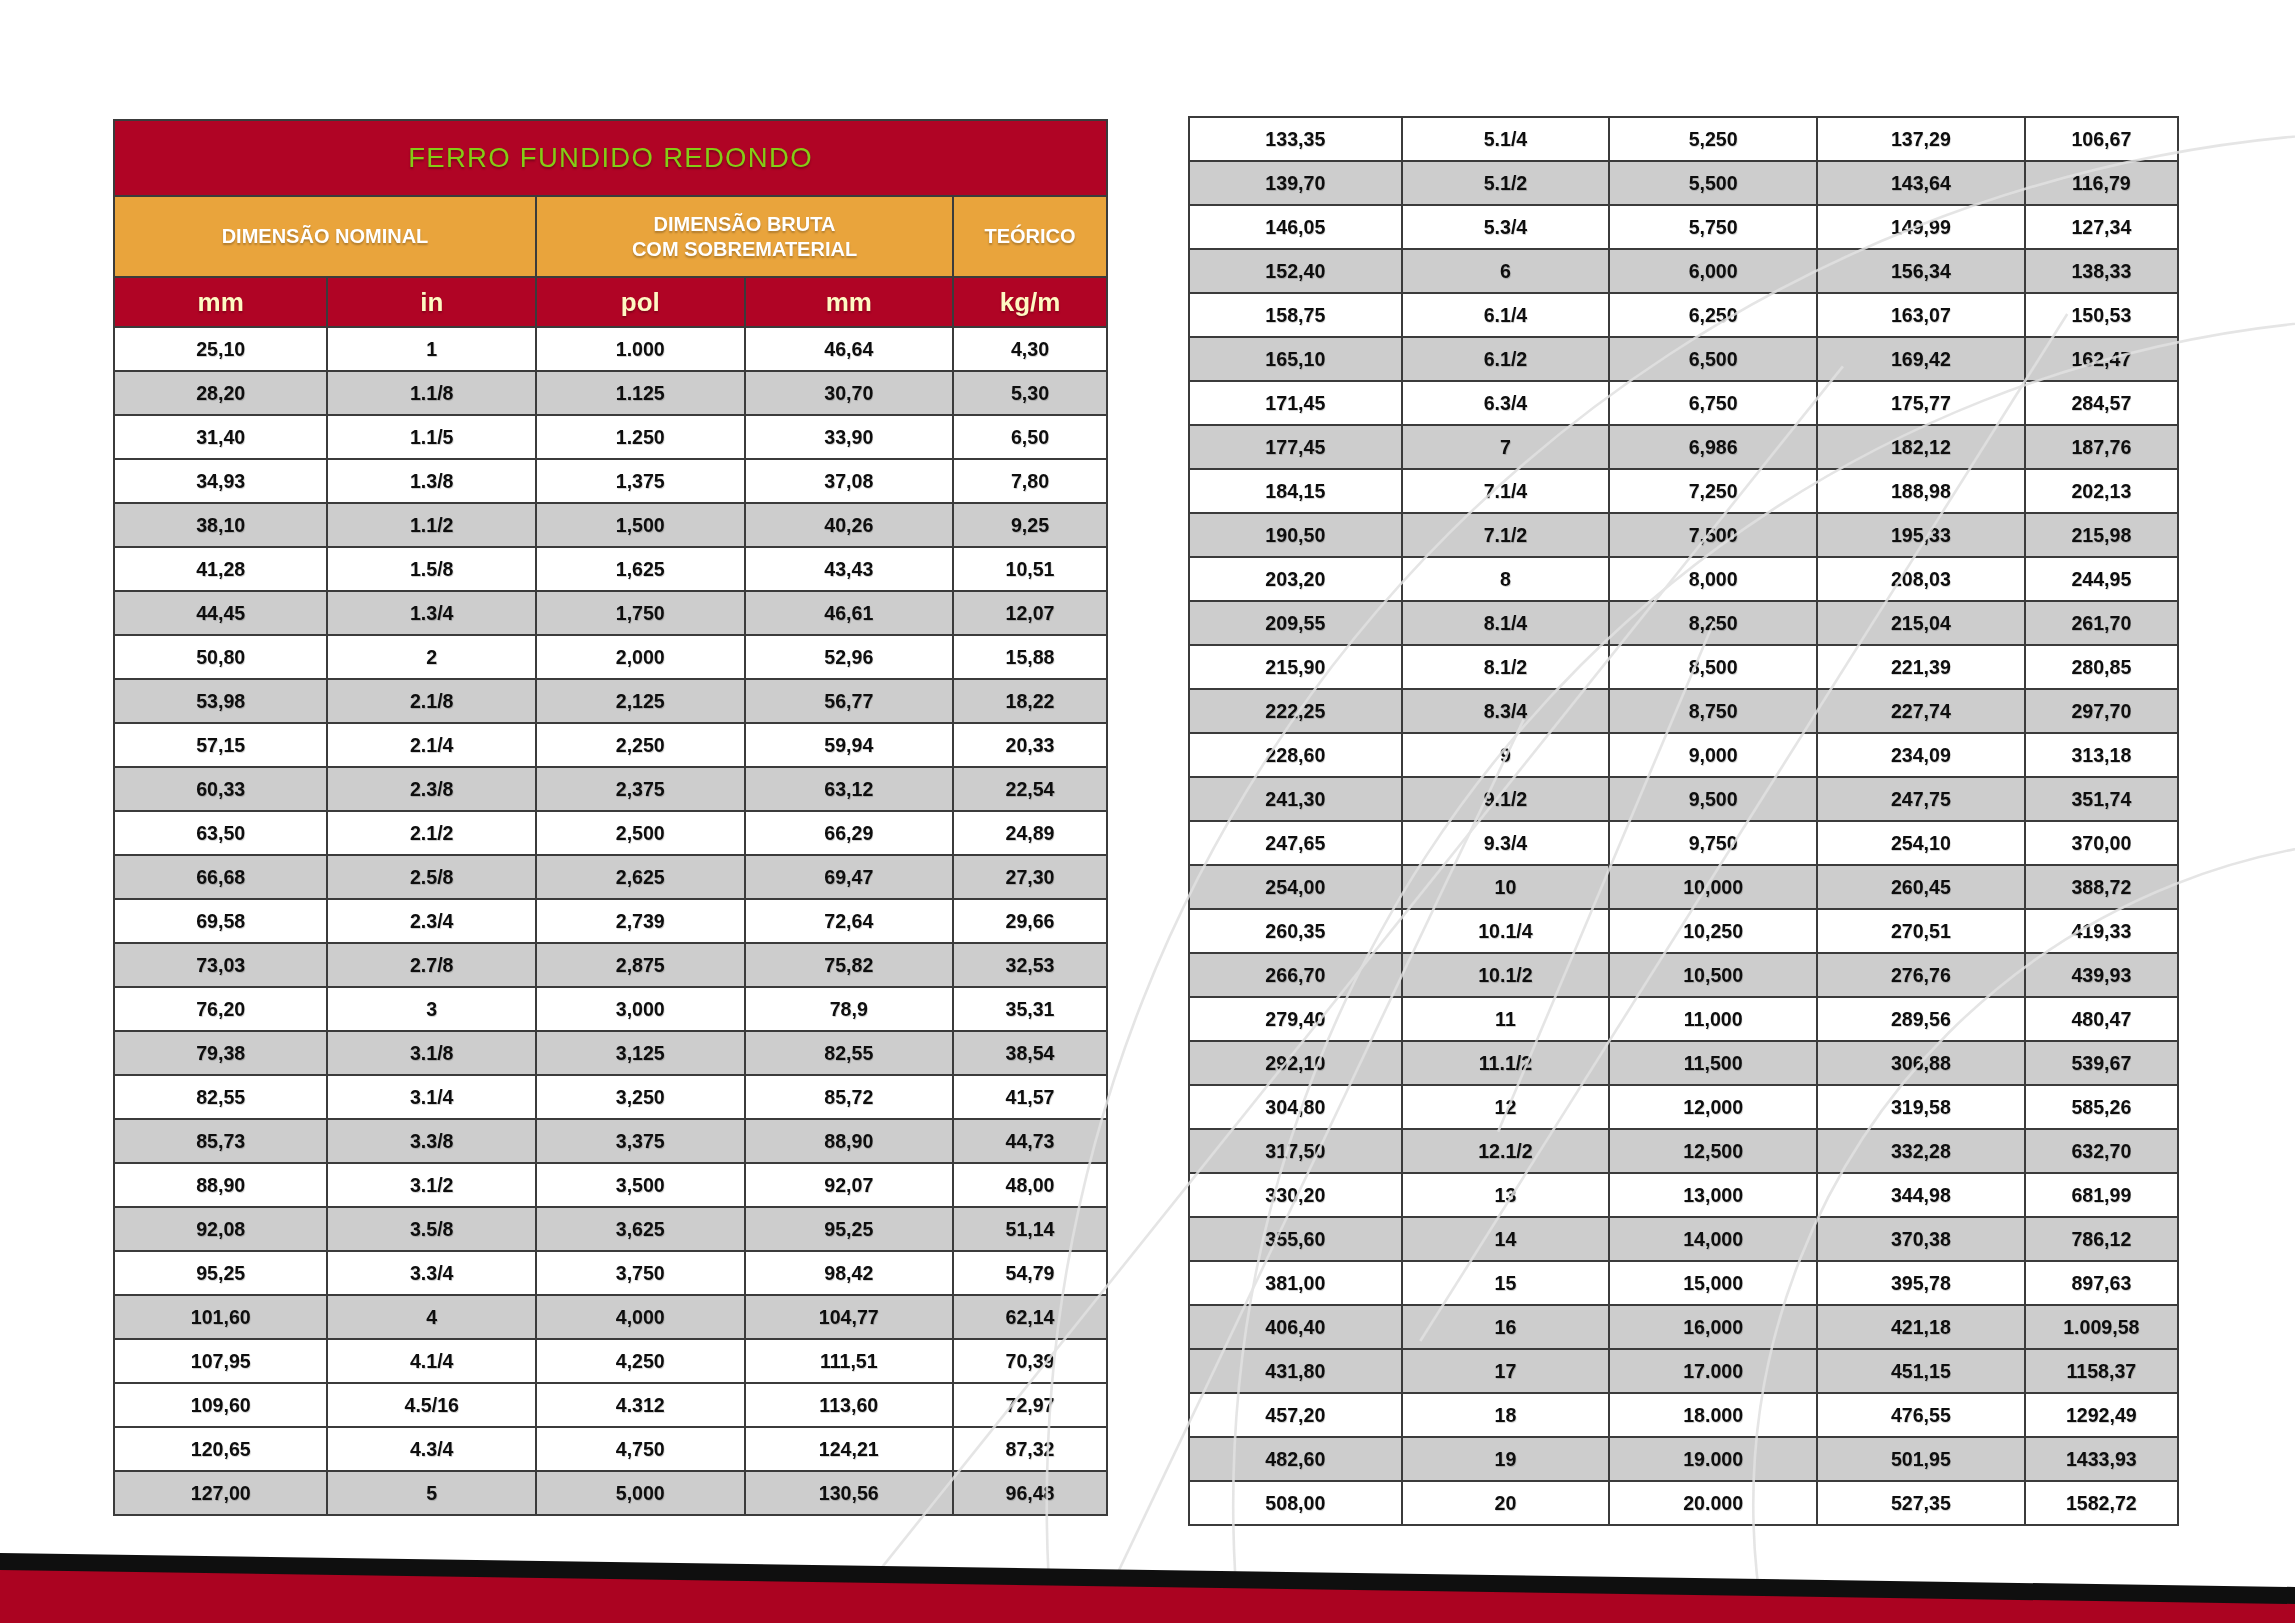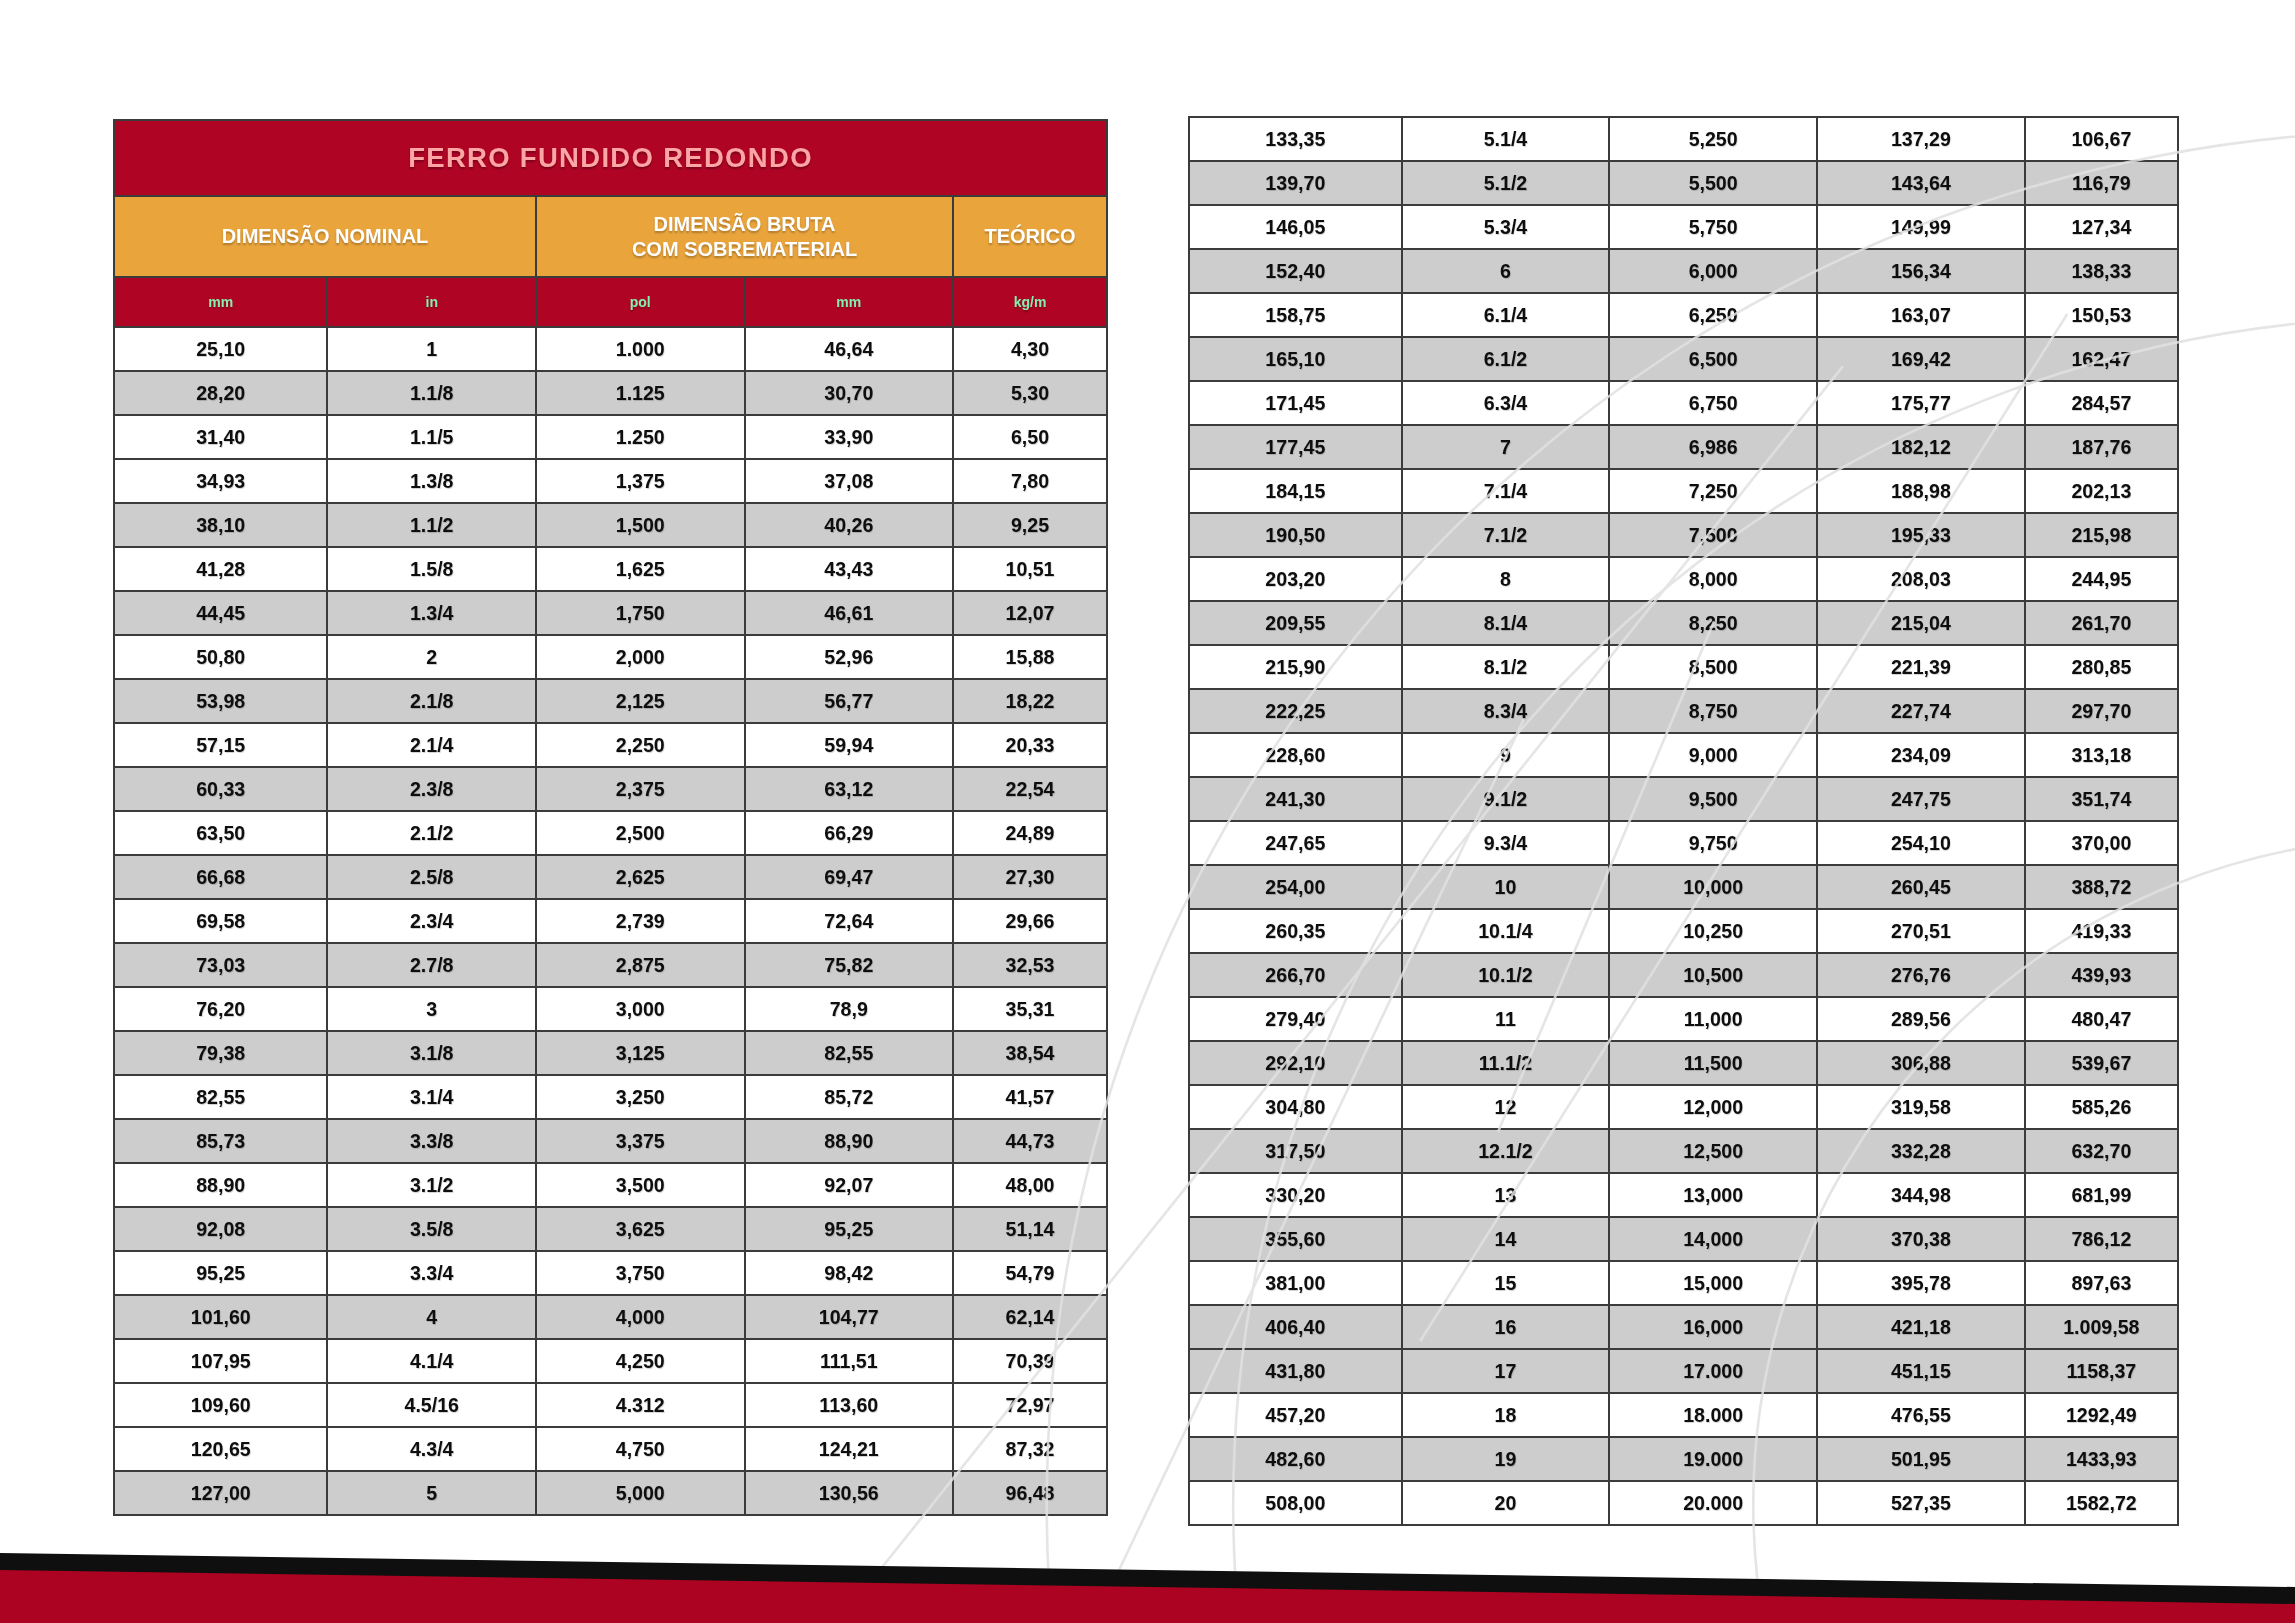--- a/index.html
+++ b/index.html
@@ -32,33 +32,33 @@
     font-size:19.6px;font-weight:bold;text-align:center;color:var(--text-dark);
     text-shadow:0.7px 1.3px 0.7px rgba(0,0,0,0.18);
     background:#fff;
   }
   table.left{left:113px;top:119px;width:995px;}
   table.right{left:1188px;top:116px;width:991px;}
   .left td{height:42px;}
   .right td{height:42px;}
   tr.shaded td{background:var(--row-gray);}
   th.title{
-    background:var(--header-red);color:#fca5a5;height:74px;
-    font-size:27.5px;font-weight:bold;letter-spacing:1.3px;text-align:center;
+    background:var(--header-red);color:#84cc16;height:74px;
+    font-size:27.5px;font-weight:normal;letter-spacing:1.3px;text-align:center;
     text-shadow:0 2px 2px rgba(0,0,0,0.30);
   }
   tr.group th{
     background:var(--header-orange);color:#fff;height:79px;
     font-size:20px;font-weight:bold;text-align:center;
     white-space:pre-line;line-height:1.25;
     text-shadow:0 2px 2px rgba(0,0,0,0.25);
   }
   tr.cols th{
-    background:var(--header-red);color:#86efac;height:48px;
-    font-size:14px;font-weight:bold;text-align:center;
+    background:var(--header-red);color:#fef9c3;height:48px;
+    font-size:26px;font-weight:bold;text-align:center;
     text-shadow:0 2px 2px rgba(0,0,0,0.25);
   }
   svg.decor{
     position:absolute;left:0;top:0;width:2295px;height:1623px;
     z-index:3;pointer-events:none;
   }
   .band{position:absolute;left:0;top:0;width:2295px;height:1623px;pointer-events:none;}
   .band.red{
     background:var(--footer-red);z-index:4;
     clip-path:polygon(0px 1568px,2295px 1602px,2295px 1623px,0px 1623px);

